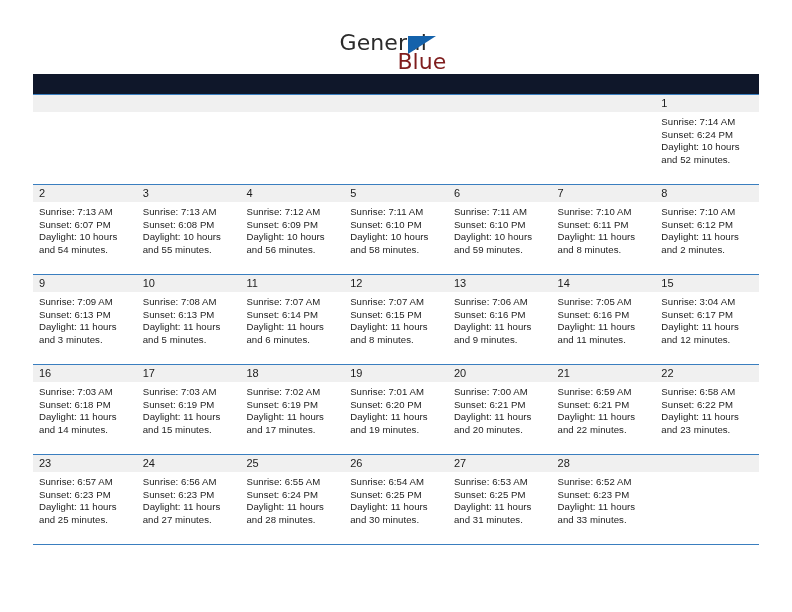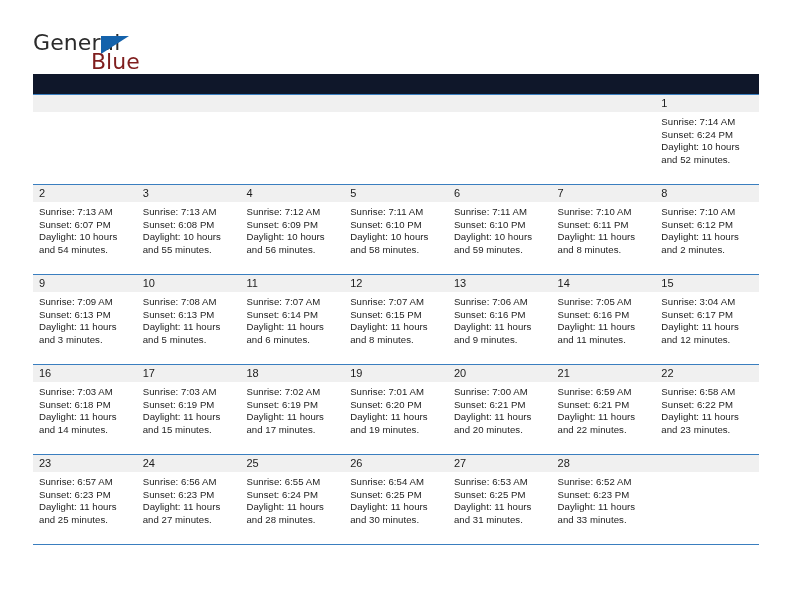--- a/index.html
+++ b/index.html
@@ -13,24 +13,25 @@
     position: relative;
     width: 792px;
     height: 612px;
     padding: 0;
     background: #ffffff;
   }
 
   
   .header {
     display: flex;
-    align-items: flex-start;
+    align-items: center;
     justify-content: space-between;
     padding: 30px 36px 0 33px;
     height: 74px;
+    flex-direction: column;
   }
   .logo {
     position: relative;
     width: 110px;
     height: 46px;
     line-height: 1;
     user-select: none;
   }
   .logo-general {
     font-size: 22px;

